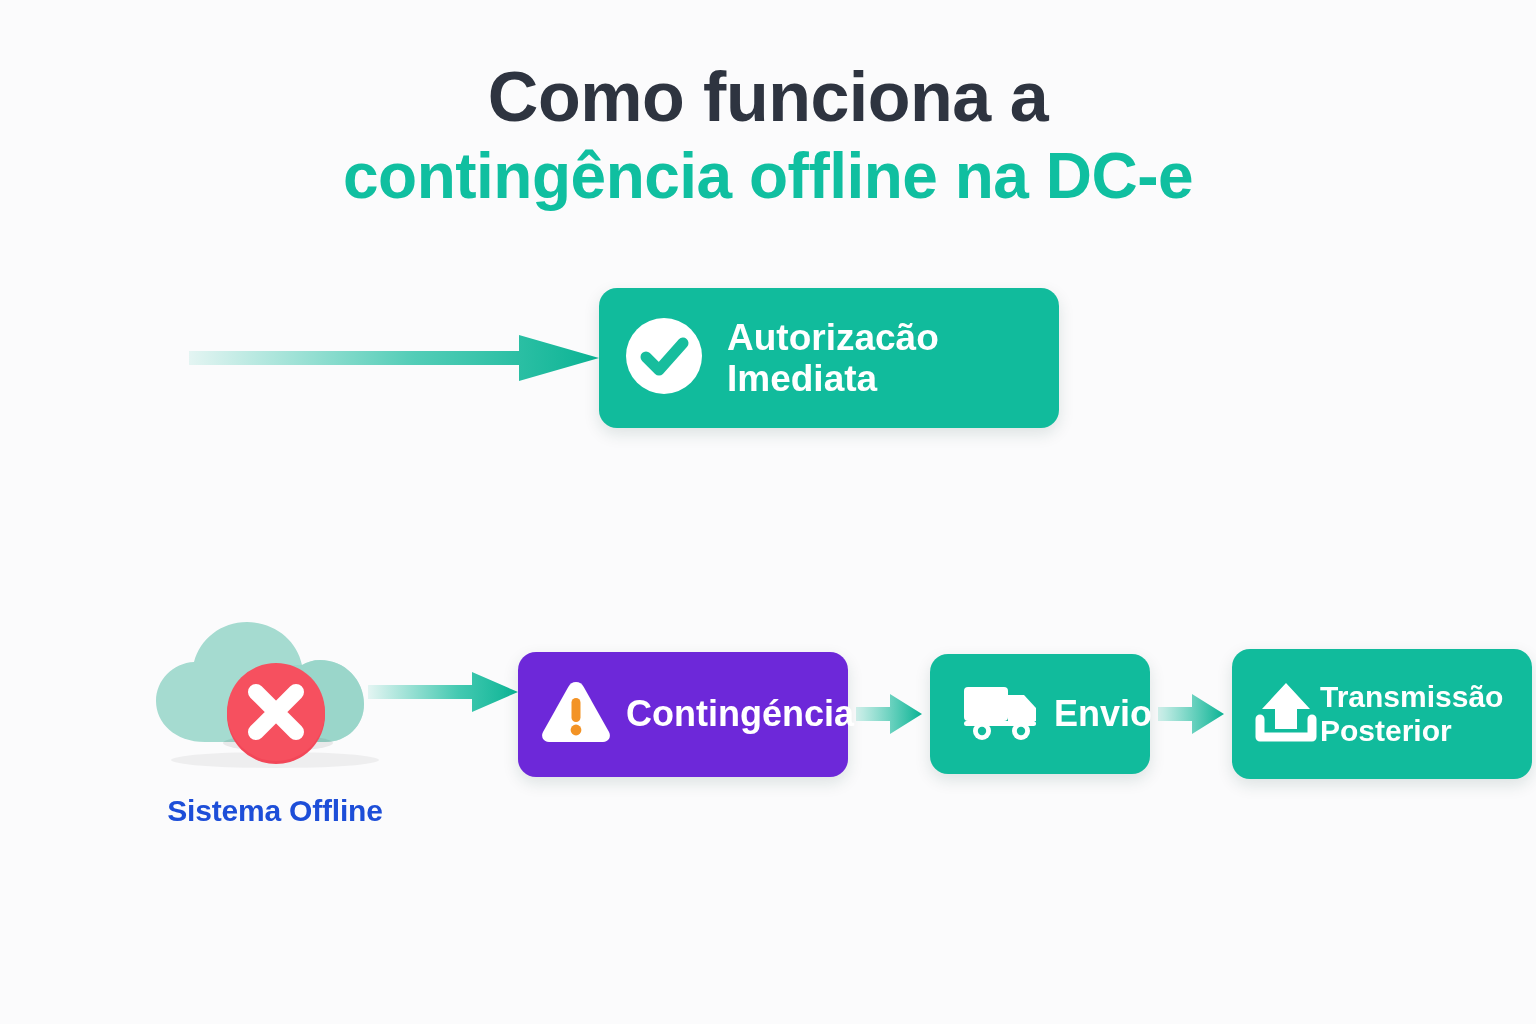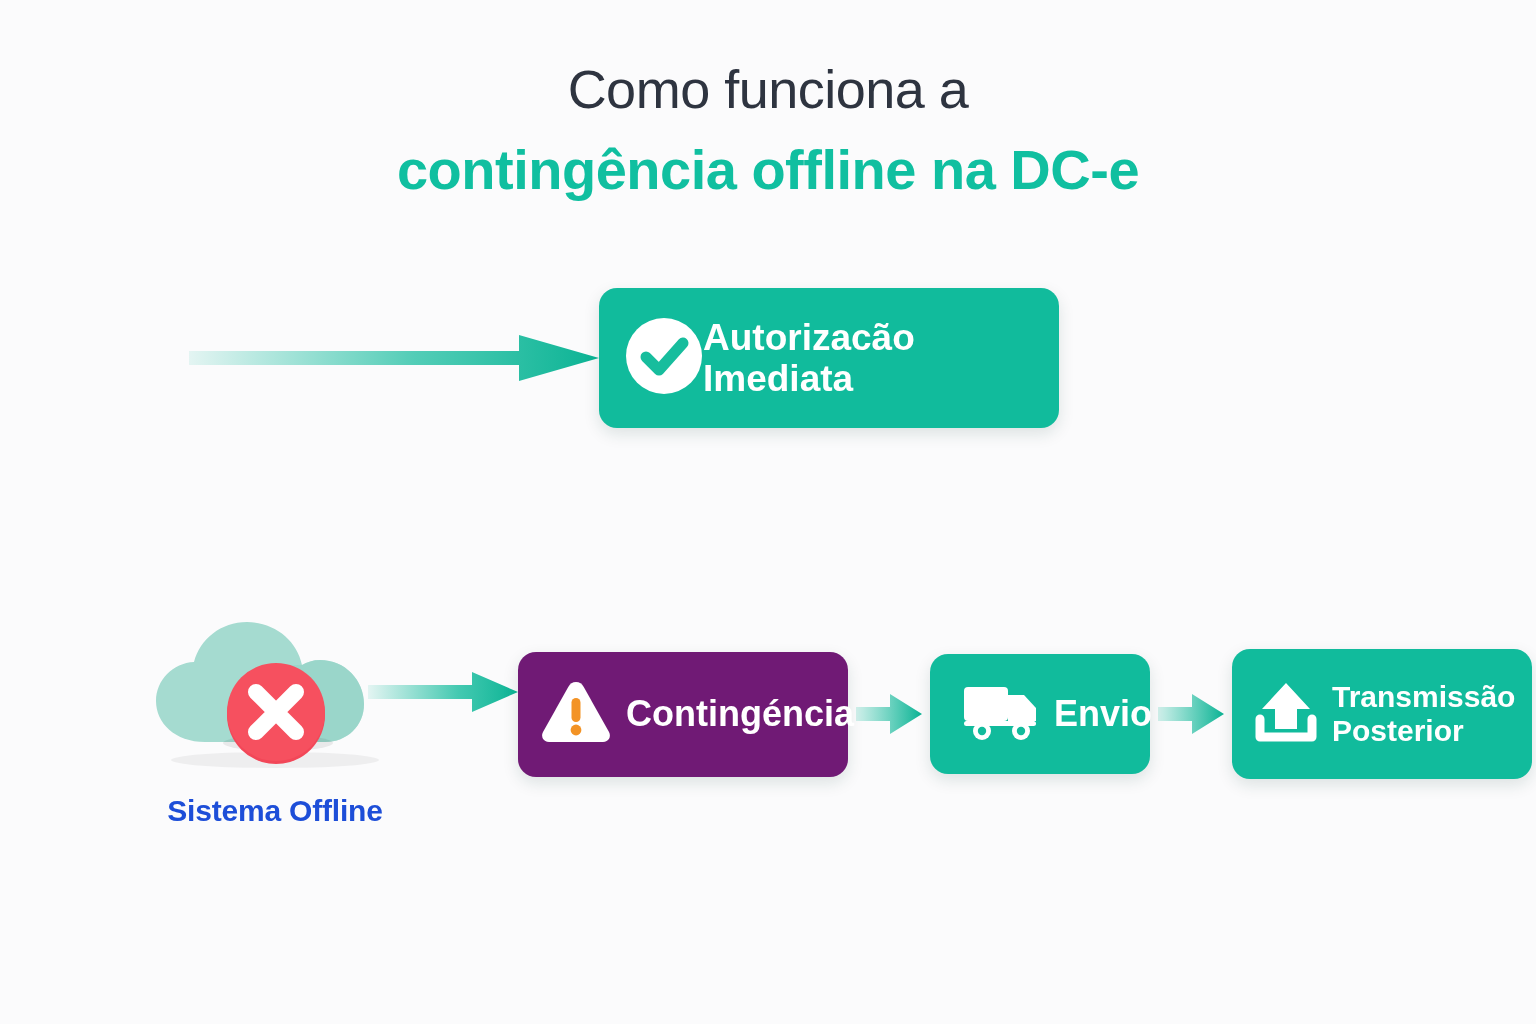--- a/index.html
+++ b/index.html
@@ -19,29 +19,29 @@
   #title-block {
     position: absolute;
     top: 62px;
     left: 0;
     width: 1536px;
     text-align: center;
     line-height: 1.0;
   }
   #title-line-1 {
     display: block;
-    font-size: 54px;
-    font-weight: normal;
+    font-size: 70px;
+    font-weight: bold;
     color: #2e3440;
     letter-spacing: -0.5px;
   }
   #title-line-2 {
     display: block;
-    margin-top: 26px;
-    font-size: 56px;
+    margin-top: 12px;
+    font-size: 64px;
     font-weight: bold;
     color: #10bfa0;
     letter-spacing: -0.5px;
   }
 
   
   .flow-row {
     position: absolute;
     display: flex;
     align-items: center;
@@ -93,45 +93,45 @@
 
   
   .card {
     display: flex;
     align-items: center;
     border-radius: 18px;
     box-shadow: 0 6px 16px rgba(18,60,52,0.13);
     box-sizing: border-box;
   }
   .card-teal { background: #11bb9c; }
-  .card-orange { background: #701a75; }
+  .card-orange { background: #6d28d9; }
 
   #card-autorizacao {
     width: 460px;
     height: 140px;
     padding: 0 26px;
+    gap: 24px;
     margin-bottom: 46px;
   }
   #card-contingencia {
     width: 330px;
     height: 125px;
     padding: 0 22px;
     gap: 14px;
   }
   #card-envio {
     width: 220px;
     height: 120px;
     padding: 0 32px;
     gap: 12px;
   }
   #card-transmissao {
     width: 300px;
     height: 130px;
     padding: 0 20px;
-    gap: 12px;
   }
 
   .card-label {
     color: #ffffff;
     font-weight: bold;
     line-height: 1.12;
     white-space: pre-line;
   }
   #label-autorizacao { font-size: 37px; }
   #label-contingencia { font-size: 36px; }

